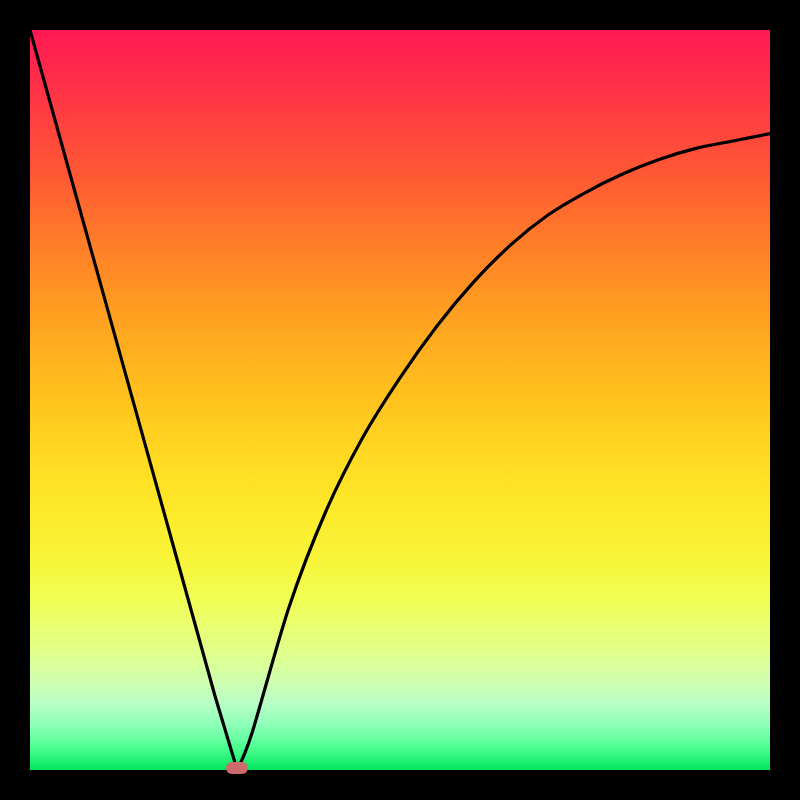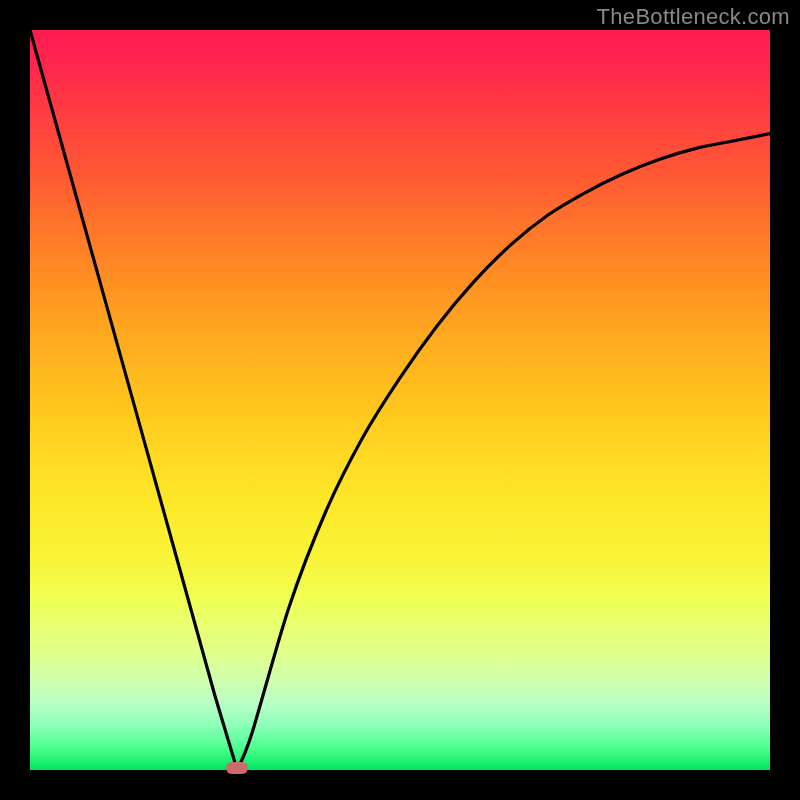--- a/index.html
+++ b/index.html
@@ -69,21 +69,20 @@
     background: #cb6b6b;
     border-radius: 6px;
     z-index: 6;
     transform: translate(-50%, -50%);
   }
 </style>
 </head>
 <body>
 
 <div class="frame">
-  <div class="watermark">TheBottleneck.com</div>
 
   <div class="plot-area">
     <svg class="curve" viewBox="0 0 740 740" preserveAspectRatio="none">
       <path id="curve-path" d="M 0 0 L 37 133.20000000000005 L 74 266.4 L 111 399.59999999999997 L 148 532.8 L 185 666 L 207.20000000000002 740  C 209.568 734.08, 213.712 729.048, 222 703 C 230.288 676.952, 247.16 612.72, 259 577.2 C 270.84 541.6800000000001, 284.16 508.232, 296 481 C 307.84 453.768, 321.16 428.312, 333 407 C 344.84 385.688, 358.15999999999997 365.55999999999995, 370 347.79999999999995 C 381.84000000000003 330.03999999999996, 395.1600000000001 311.392, 407.00000000000006 296 C 418.84000000000003 280.608, 432.16 264.62399999999997, 444 251.59999999999997 C 455.84 238.57599999999996, 469.16 225.25600000000003, 481 214.60000000000002 C 492.84 203.94400000000002, 506.16 193.288, 518 185 C 529.84 176.712, 543.16 169.31199999999995, 555 162.79999999999995 C 566.84 156.28799999999995, 580.16 149.62799999999996, 592 144.29999999999995 C 603.84 138.97199999999995, 617.16 133.644, 629 129.5 C 640.84 125.35600000000001, 654.16 121.35999999999997, 666 118.39999999999998 C 677.84 115.43999999999998, 691.16 113.368, 703 111 C 714.84 108.632, 734.08 104.78400000000002, 740 103.60000000000002" fill="none" stroke="#000" stroke-width="3.2" stroke-linejoin="round" stroke-linecap="round"></path>
     </svg>
     <div class="marker" id="min-marker" style="left: 207.2px; top: 738px;"></div>
   </div>
 </div>
 
 </body></html>

